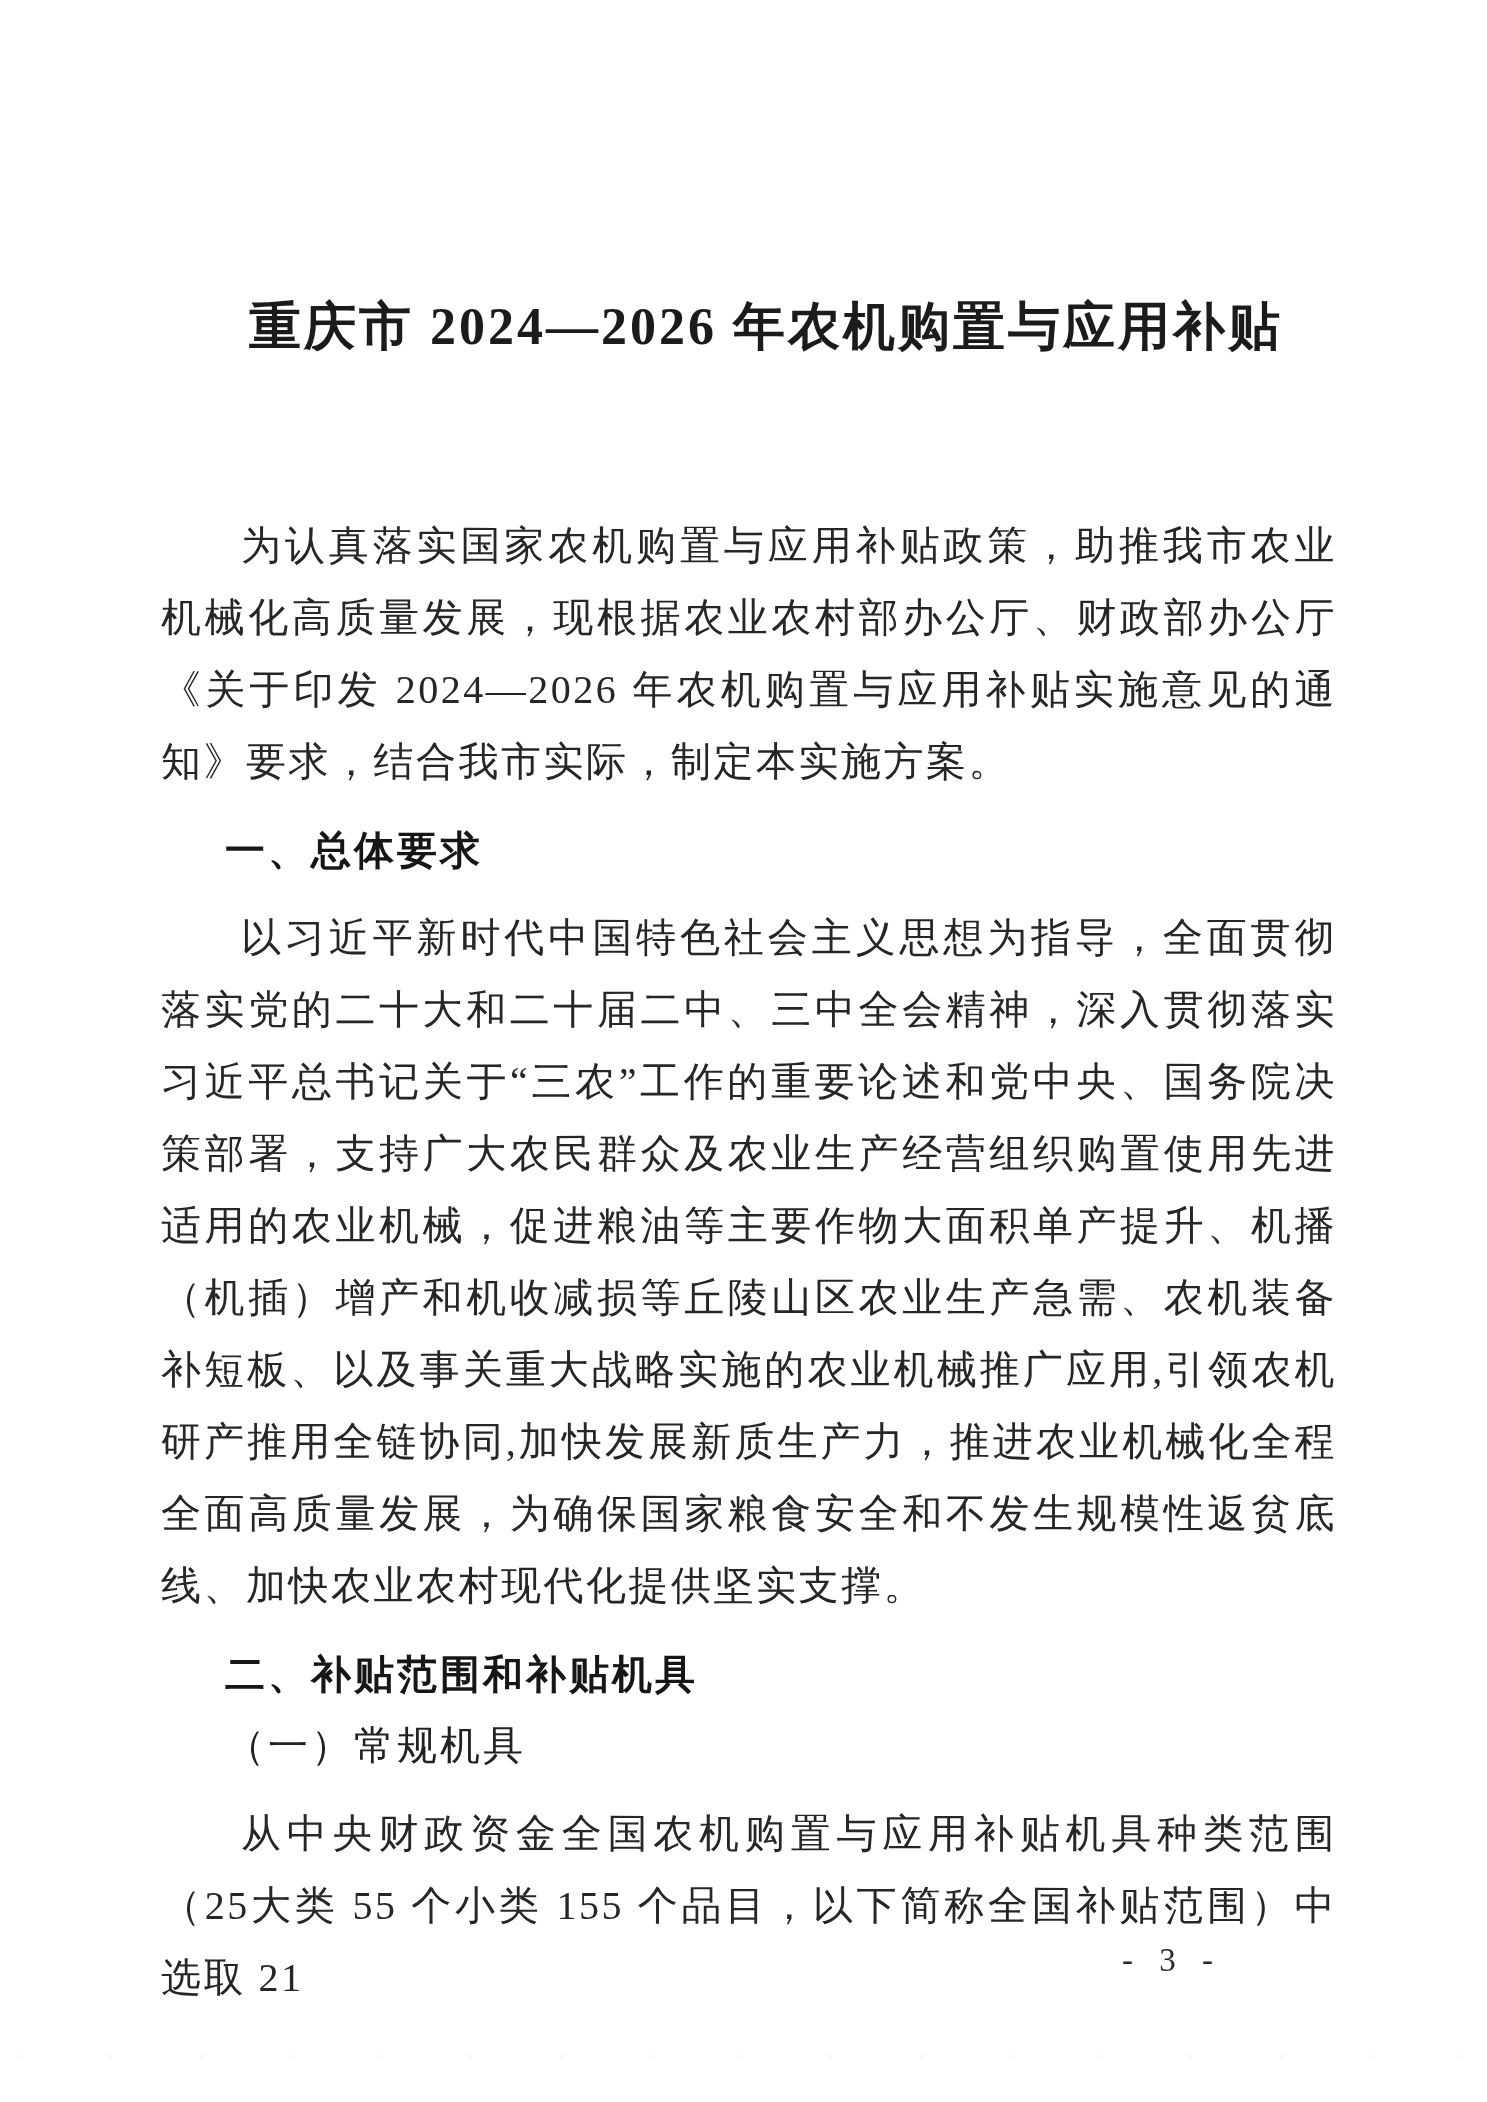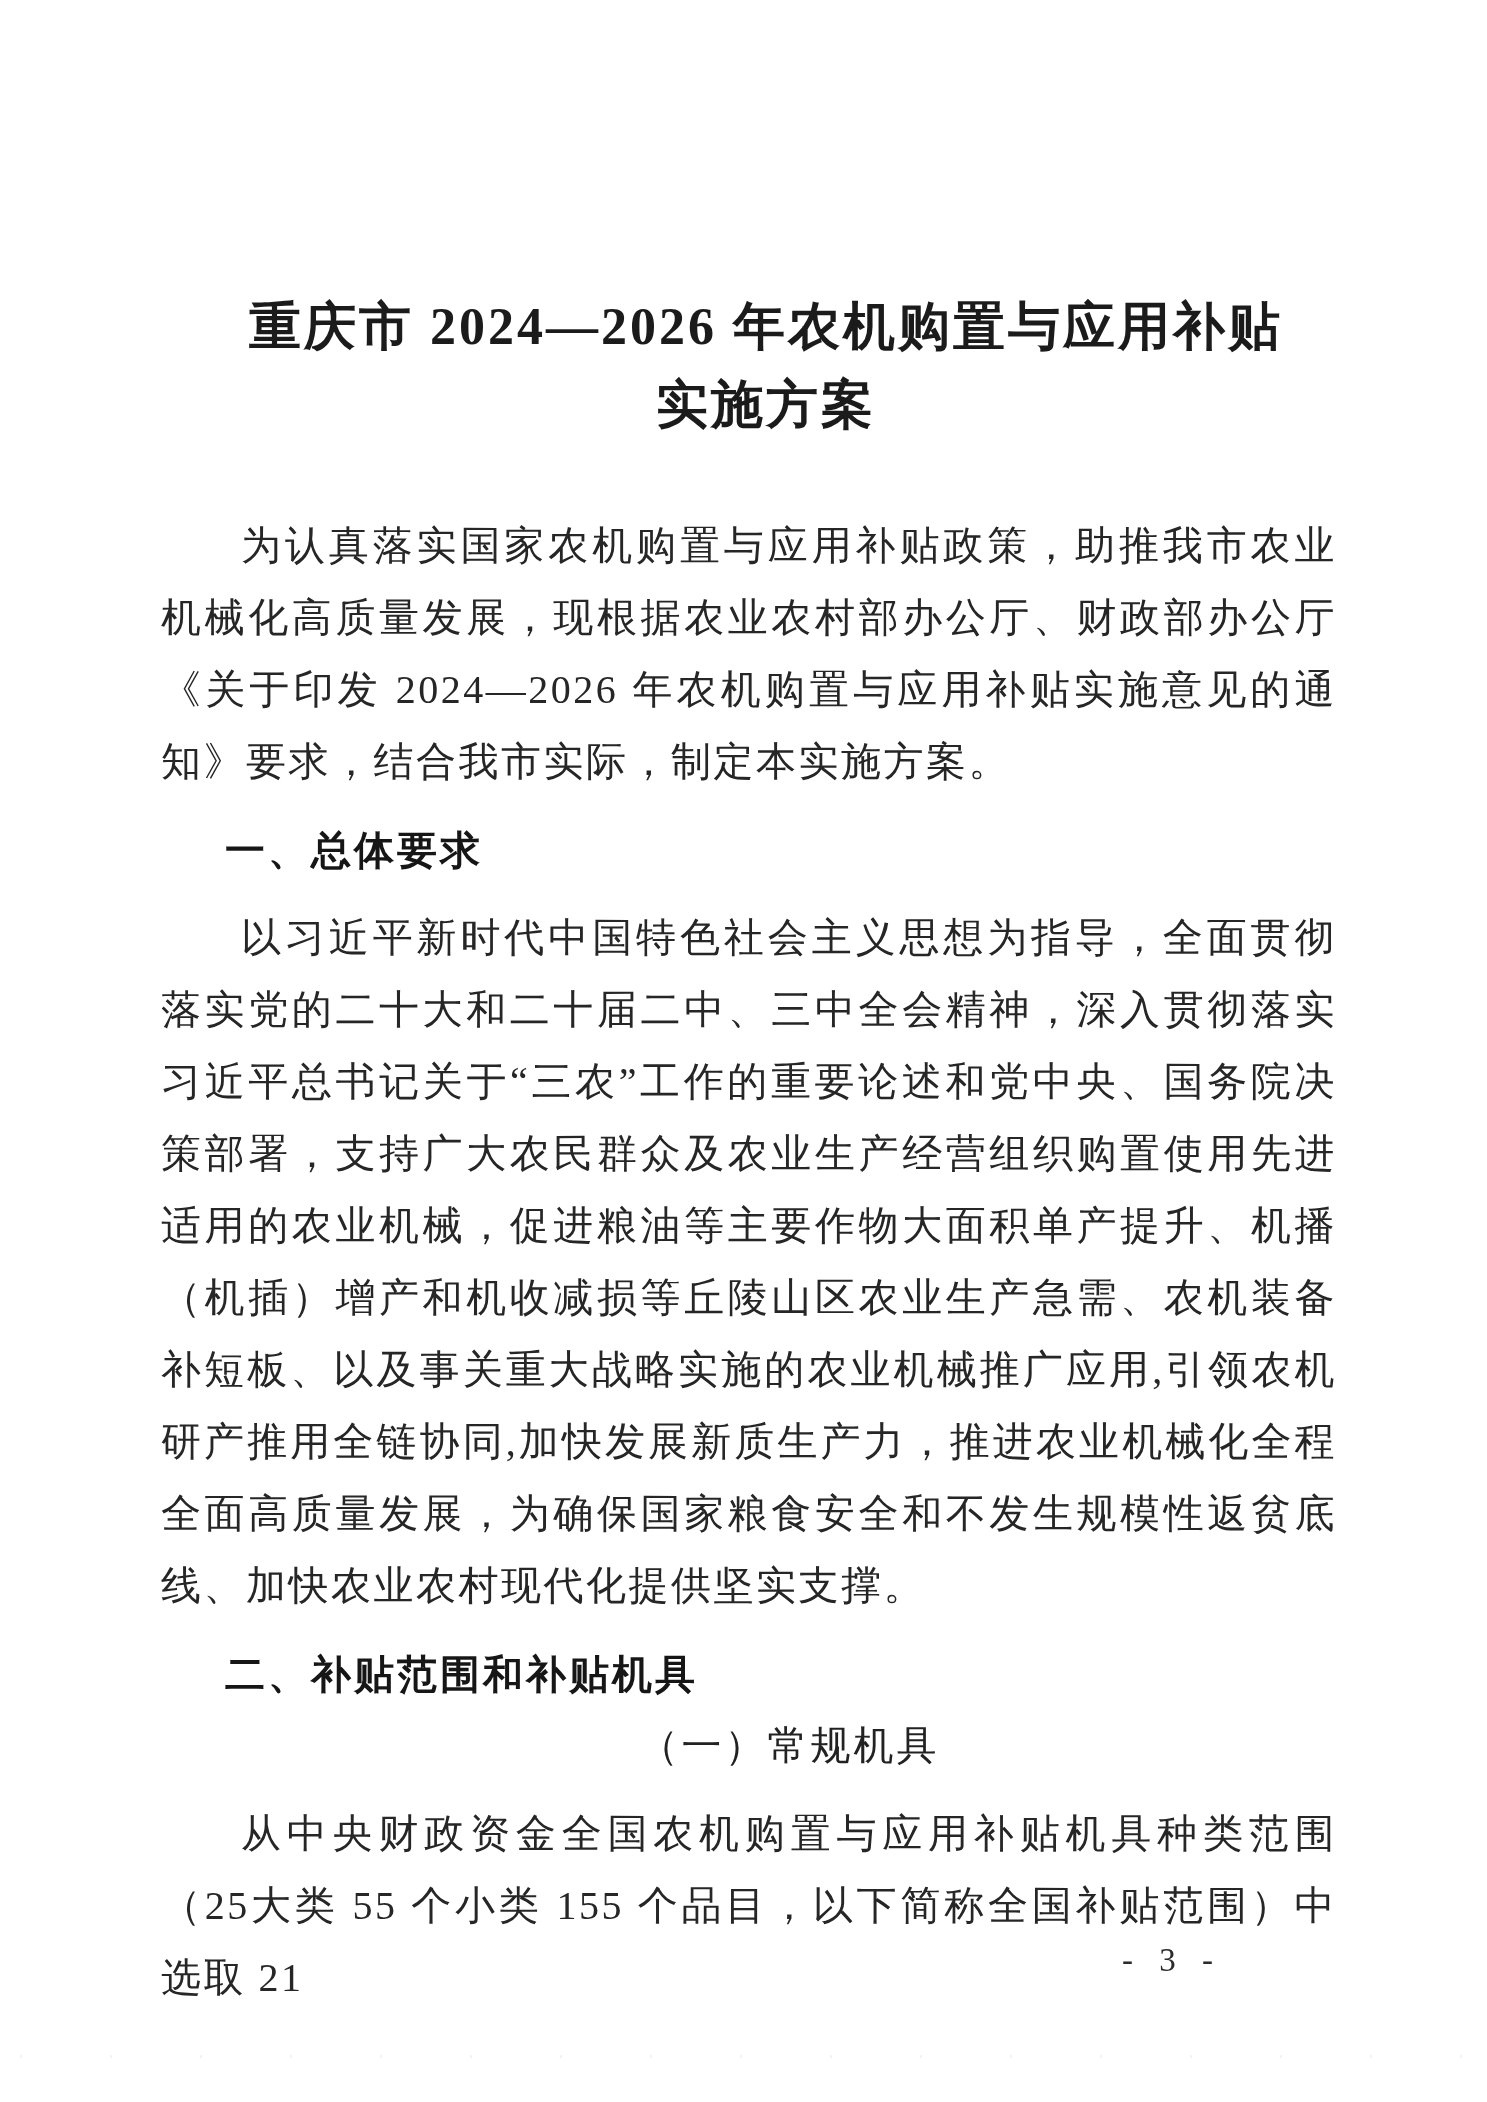--- a/index.html
+++ b/index.html
@@ -67,40 +67,38 @@
     color: #161616;
     font-family: Liberation Sans, sans-serif;
     letter-spacing: 3px;
   }
   .subheading {
     margin: 0;
     text-indent: 2em;
     font-weight: 400;
     color: #222222;
     letter-spacing: 3px;
-    text-align: center;
   }
   .page-number {
     position: absolute;
     left: 1122px;
     top: 1942px;
     font-size: 33px;
     letter-spacing: 9px;
     color: #2b2b2b;
     white-space: nowrap;
   }
 </style>
 </head>
 <body>
 
 <div class="page">
 
   <h1 class="doc-title">
     <span>重庆市 2024—2026 年农机购置与应用补贴</span><br>
-    <span>实施方案</span>
   </h1>
 
   <div class="content">
     <p class="para">为认真落实国家农机购置与应用补贴政策，助推我市农业机械化高质量发展，现根据农业农村部办公厅、财政部办公厅《关于印发 2024—2026 年农机购置与应用补贴实施意见的通知》要求，结合我市实际，制定本实施方案。</p>
     <p class="heading">一、总体要求</p>
     <p class="para">以习近平新时代中国特色社会主义思想为指导，全面贯彻落实党的二十大和二十届二中、三中全会精神，深入贯彻落实习近平总书记关于“三农”工作的重要论述和党中央、国务院决策部署，支持广大农民群众及农业生产经营组织购置使用先进适用的农业机械，促进粮油等主要作物大面积单产提升、机播（机插）增产和机收减损等丘陵山区农业生产急需、农机装备补短板、以及事关重大战略实施的农业机械推广应用,引领农机研产推用全链协同,加快发展新质生产力，推进农业机械化全程全面高质量发展，为确保国家粮食安全和不发生规模性返贫底线、加快农业农村现代化提供坚实支撑。</p>
     <p class="heading">二、补贴范围和补贴机具</p>
     <p class="subheading">（一）常规机具</p>
     <p class="para">从中央财政资金全国农机购置与应用补贴机具种类范围（25大类 55 个小类 155 个品目，以下简称全国补贴范围）中选取 21</p>
   </div>

